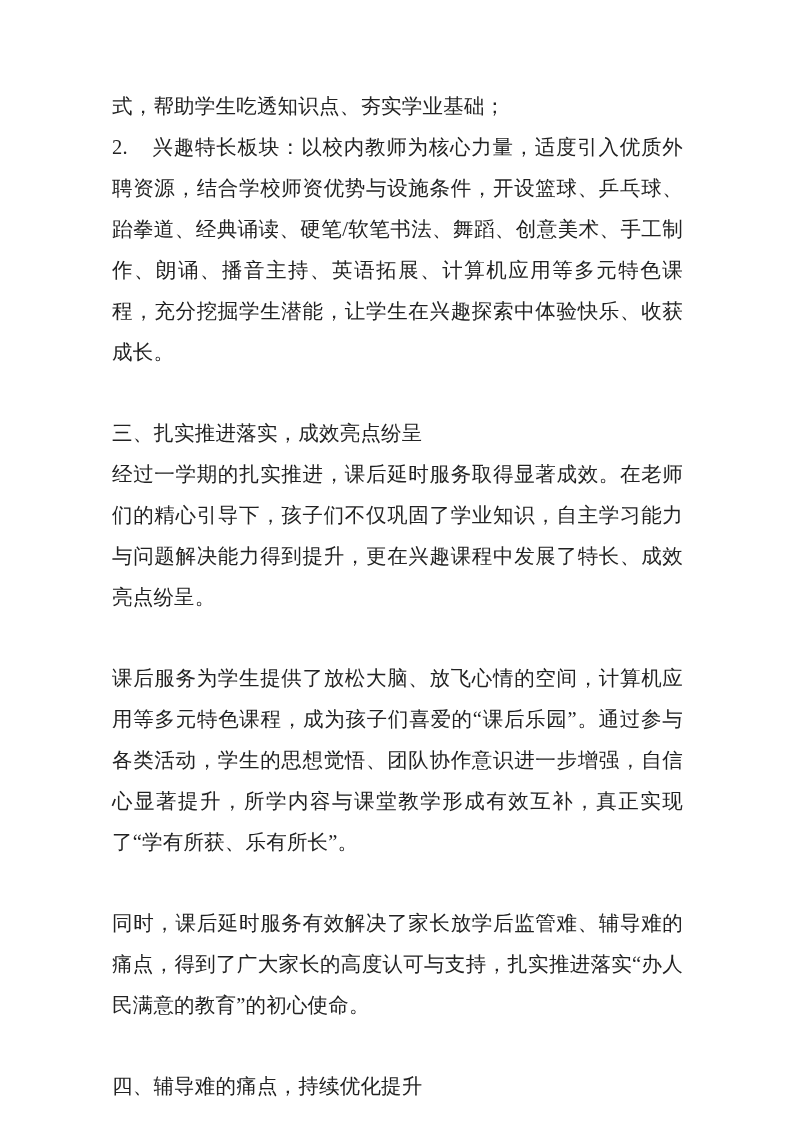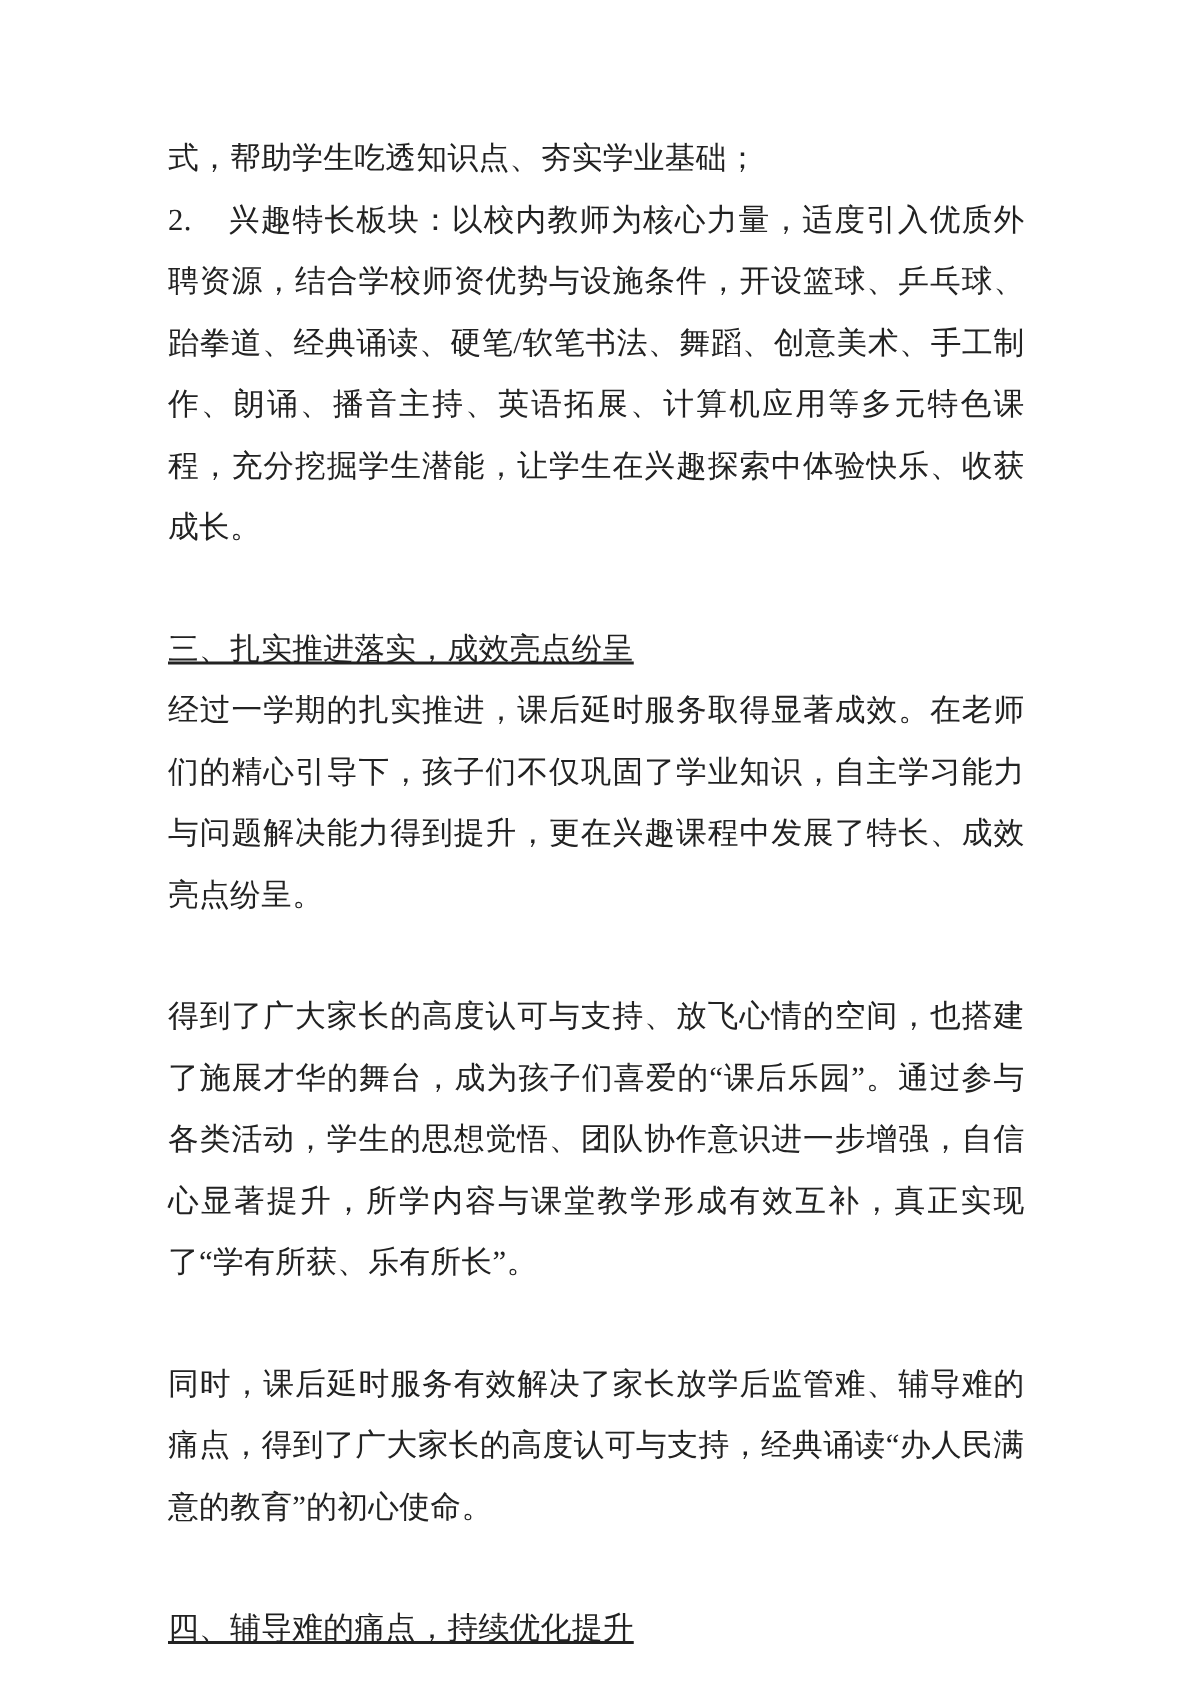--- a/index.html
+++ b/index.html
@@ -51,21 +51,20 @@
   }
   .spacer-md {
     height: 40px;
   }
   .heading {
     margin: 0;
     font-size: 20.5px;
     font-weight: normal;
     line-height: 41px;
     color: #222222;
-    text-decoration: underline;
   }
 </style>
 </head>
 <body>
 
 <div class="page">
   <div class="doc-body">
 
     <p class="para indent-none">式，帮助学生吃透知识点、夯实学业基础；</p>
 
@@ -74,24 +73,24 @@
     </div>
 
     <div class="spacer-lg"></div>
 
     <p class="heading">三、扎实推进落实，成效亮点纷呈</p>
 
     <p class="para indent-none">经过一学期的扎实推进，课后延时服务取得显著成效。在老师们的精心引导下，孩子们不仅巩固了学业知识，自主学习能力与问题解决能力得到提升，更在兴趣课程中发展了特长、成效亮点纷呈。</p>
 
     <div class="spacer-md"></div>
 
-    <p class="para indent-none">得到了广大家长的高度认可与支持、放飞心情的空间，也搭建了施展才华的舞台，成为孩子们喜爱的“课后乐园”。通过参与各类活动，学生的思想觉悟、团队协作意识进一步增强，自信心显著提升，所学内容与课堂教学形成有效互补，真正实现了“学有所获、乐有所长”。</p>
+    <p class="para indent-none">课后服务为学生提供了放松大脑、放飞心情的空间，计算机应用等多元特色课程，成为孩子们喜爱的“课后乐园”。通过参与各类活动，学生的思想觉悟、团队协作意识进一步增强，自信心显著提升，所学内容与课堂教学形成有效互补，真正实现了“学有所获、乐有所长”。</p>
 
     <div class="spacer-md"></div>
 
-    <p class="para indent-none">同时，课后延时服务有效解决了家长放学后监管难、辅导难的痛点，得到了广大家长的高度认可与支持，经典诵读“办人民满意的教育”的初心使命。</p>
+    <p class="para indent-none">同时，课后延时服务有效解决了家长放学后监管难、辅导难的痛点，得到了广大家长的高度认可与支持，扎实推进落实“办人民满意的教育”的初心使命。</p>
 
     <div class="spacer-md"></div>
 
     <p class="heading">四、辅导难的痛点，持续优化提升</p>
 
   </div>
 </div>
 
 </body></html>

